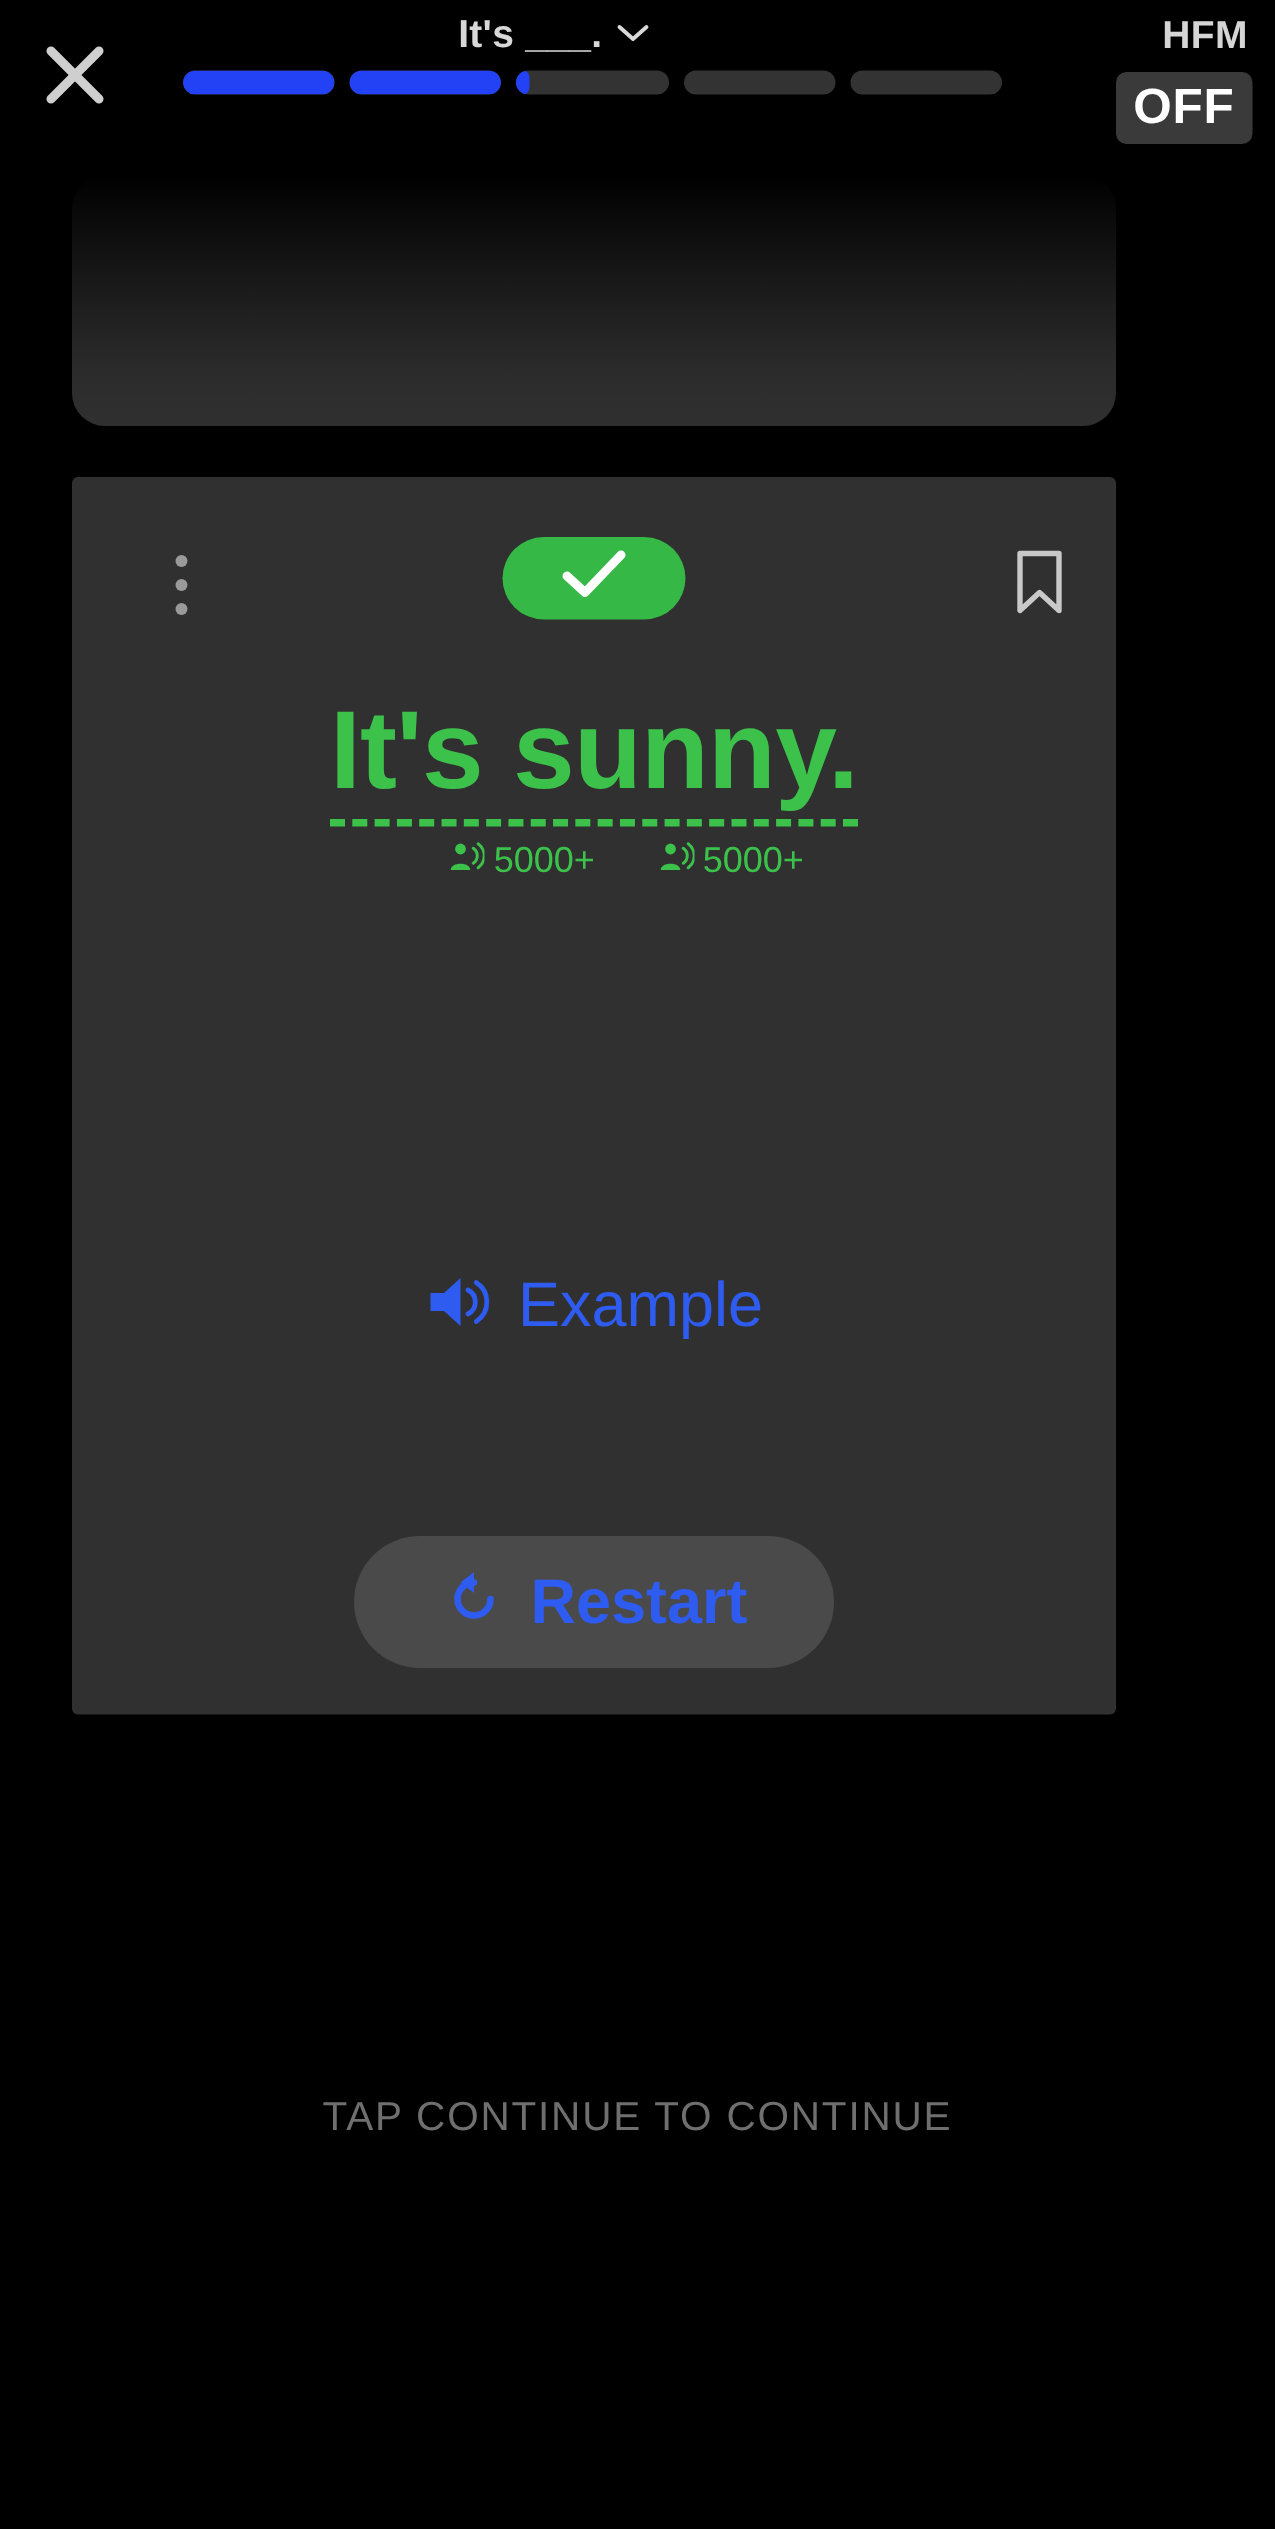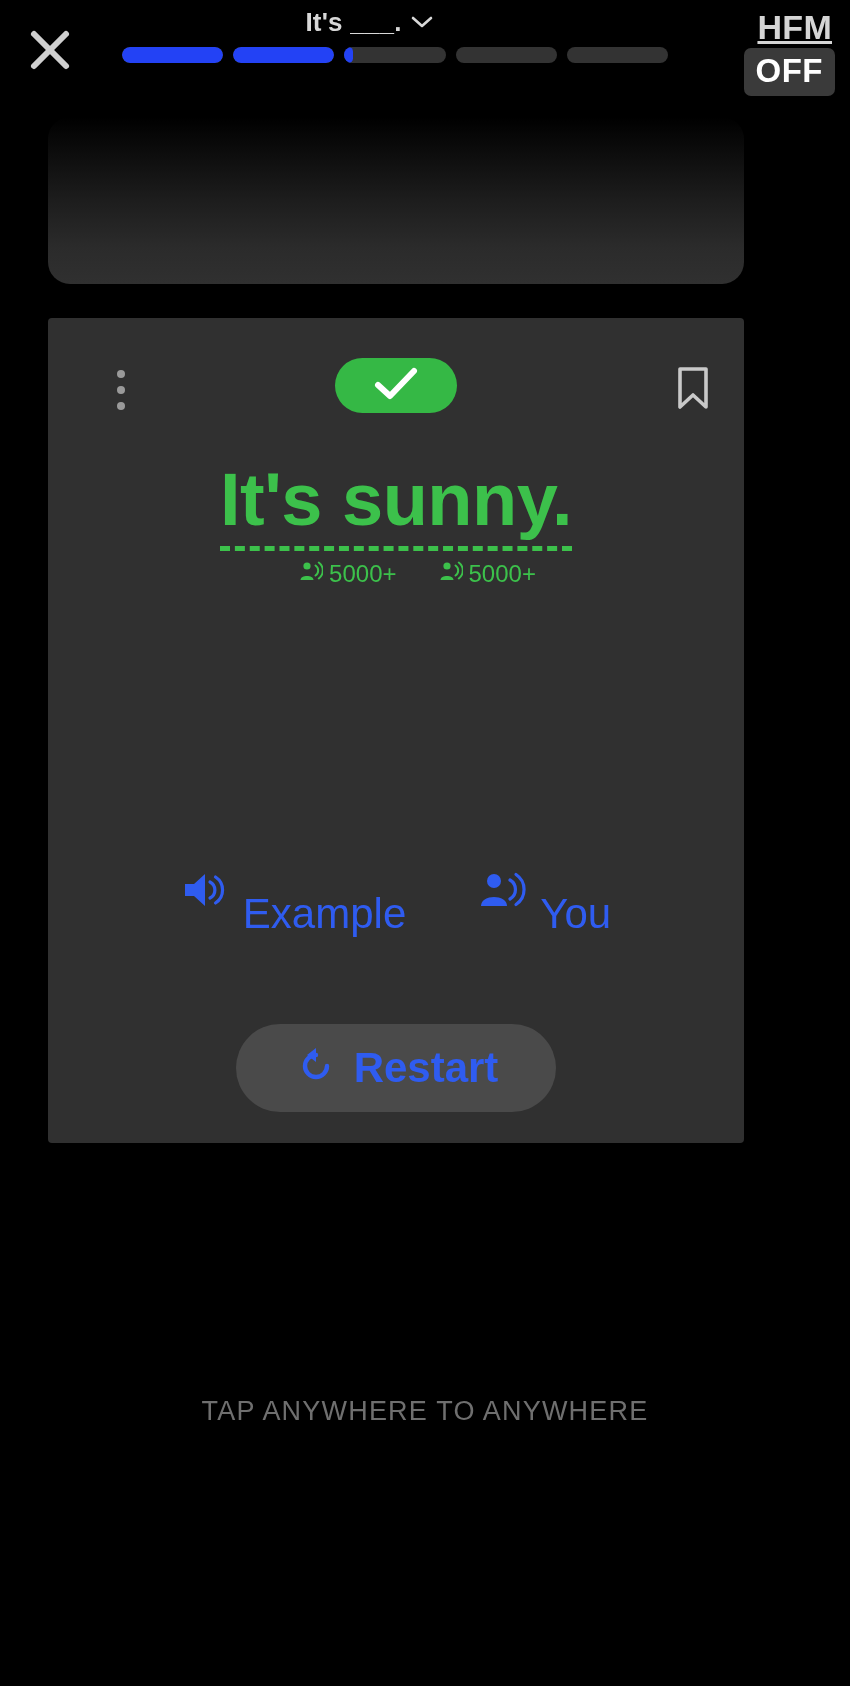--- a/index.html
+++ b/index.html
@@ -88,24 +88,23 @@
     height: 100%;
     background: #2342f5;
     border-radius: 8px;
   }
 
   .hfm-label {
     position: absolute;
     right: 18px;
     top: 8px;
     color: #d5d5d5;
-    font-size: 34px;
+    font-size: 26px;
     font-weight: bold;
     letter-spacing: 0.3px;
-    text-decoration: underline;
   }
   .hfm-toggle {
     position: absolute;
     right: 15px;
     top: 48px;
     background: #3a3a3a;
     border-radius: 7px;
     padding: 4px 12px 6px 12px;
     color: #ffffff;
     font-size: 33px;
@@ -242,21 +241,20 @@
     display: flex;
     align-items: center;
     gap: 14px;
     cursor: pointer;
   }
   .audio-btn-label {
     color: #2f5cf0;
     font-size: 42px;
     font-weight: normal;
     line-height: 48px;
-    margin-top: 44px;
   }
 
   
   .translation {
     position: absolute;
     left: 0;
     top: 628px;
     width: 100%;
     text-align: center;
     color: #f2f2f2;
@@ -409,40 +407,29 @@
         <span>
           <svg width="48" height="42" viewBox="0 0 48 42">
             <path d="M4 15 H13 L24 5 V37 L13 27 H4 Z" fill="#2f5cf0"></path>
             <path d="M29 13 A9 9 0 0 1 29 29" fill="none" stroke="#2f5cf0" stroke-width="3.2" stroke-linecap="round"></path>
             <path d="M34.5 8 A15.5 15.5 0 0 1 34.5 34" fill="none" stroke="#2f5cf0" stroke-width="3.2" stroke-linecap="round"></path>
           </svg>
         </span>
         <span class="audio-btn-label">Example</span>
       </div>
 
-      <div class="audio-btn">
-        <span>
-          <svg width="48" height="42" viewBox="0 0 48 42">
-            <circle cx="16" cy="12" r="7" fill="#2f5cf0"></circle>
-            <path d="M3 37 C3 25 29 25 29 37 Z" fill="#2f5cf0"></path>
-            <path d="M32 11 A11 11 0 0 1 32 30" fill="none" stroke="#2f5cf0" stroke-width="3.2" stroke-linecap="round"></path>
-            <path d="M38 5.5 A18 18 0 0 1 38 35.5" fill="none" stroke="#2f5cf0" stroke-width="3.2" stroke-linecap="round"></path>
-          </svg>
-        </span>
-        <span class="audio-btn-label">You</span>
-      </div>
     </div>
 
 
     <div class="restart-btn">
       <span>
         <svg width="44" height="44" viewBox="0 0 44 44">
           <path d="M33 22 A11 11 0 1 1 22 11" fill="none" stroke="#2f5cf0" stroke-width="4.4" stroke-linecap="round"></path>
           <polygon points="22,4 22,18 13,11" fill="#2f5cf0"></polygon>
         </svg>
       </span>
       <span class="restart-label">Restart</span>
     </div>
   </div>
 
-  <div class="tap-hint">TAP ANYWHERE TO ANYWHERE</div>
+  <div class="tap-hint">TAP CONTINUE TO CONTINUE</div>
 
 </div>
 
 </body></html>

